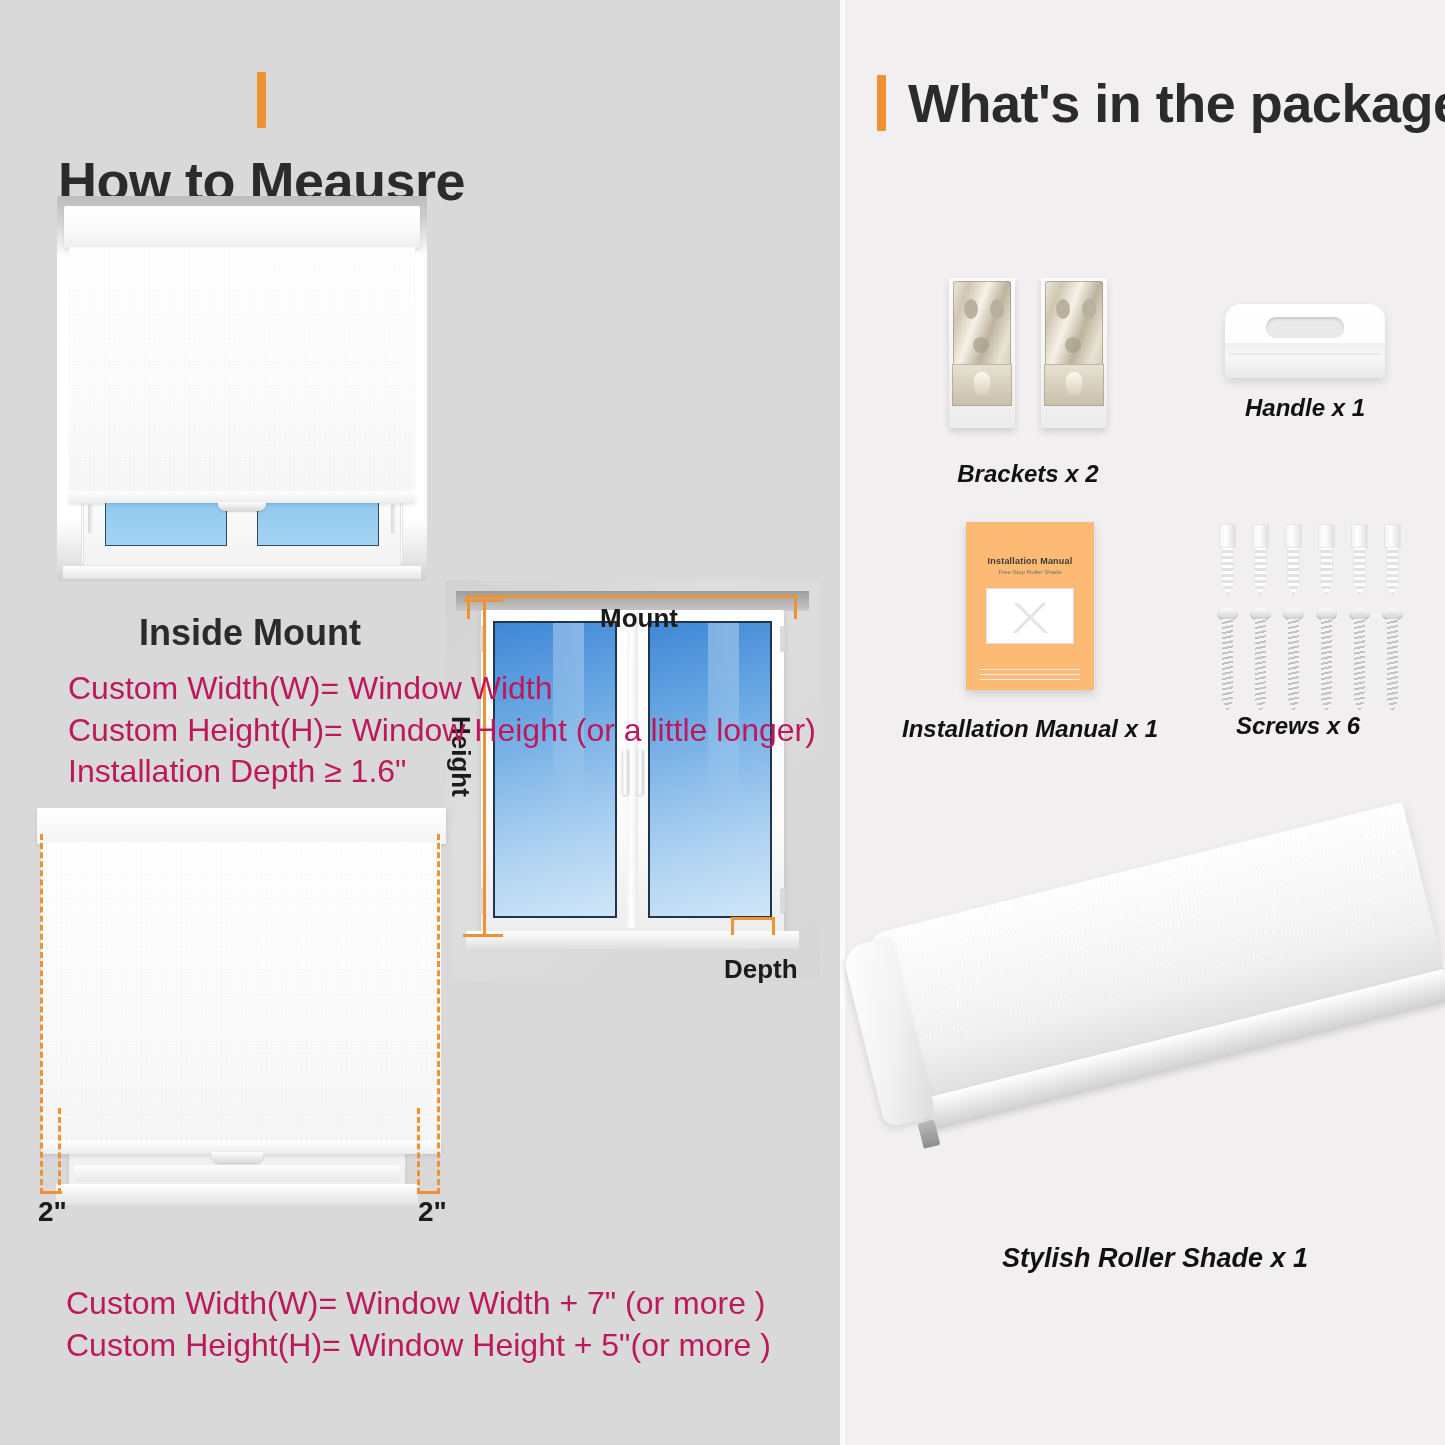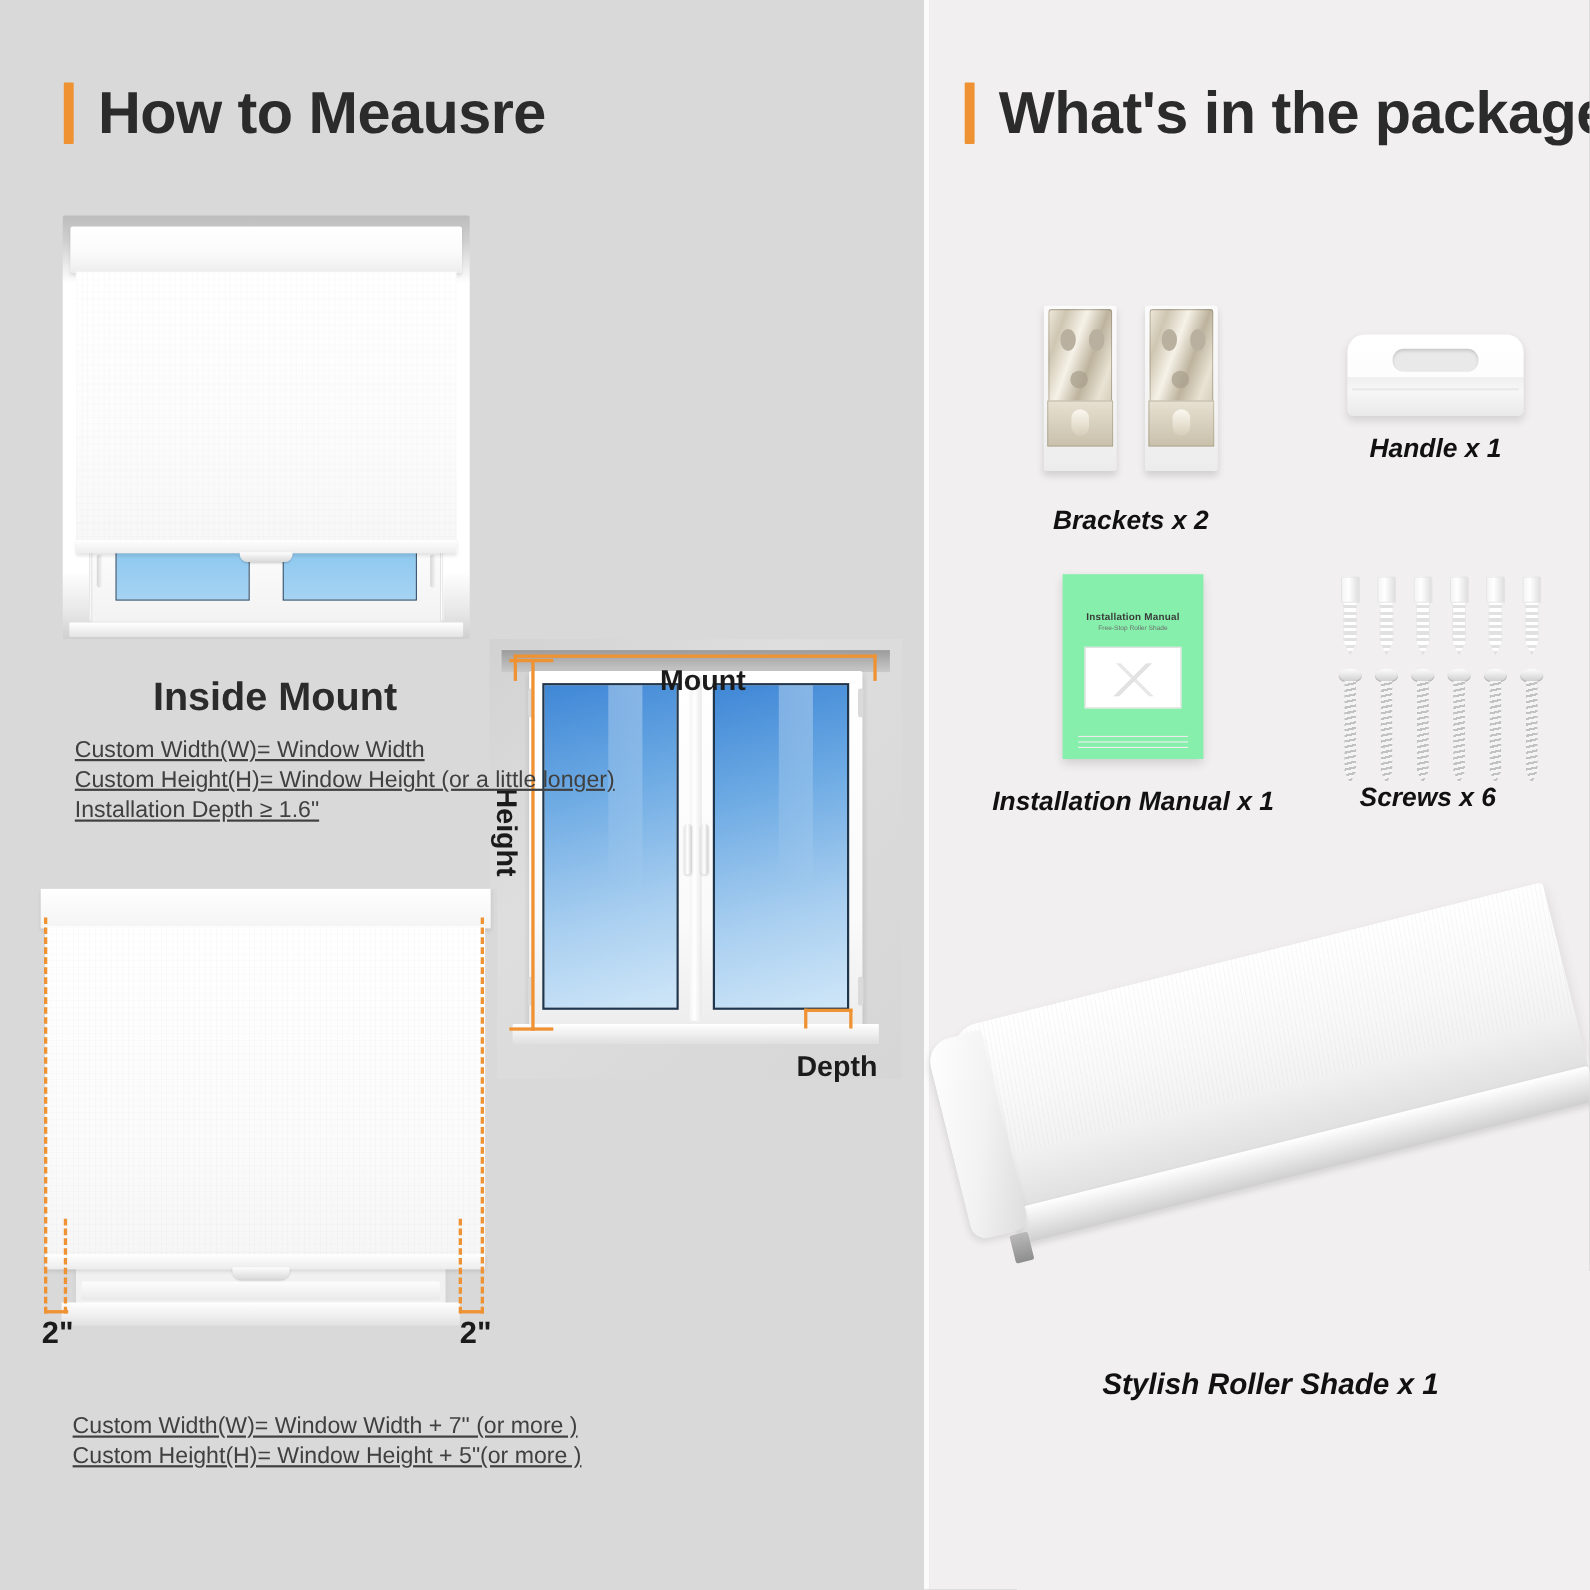--- a/index.html
+++ b/index.html
@@ -18,28 +18,28 @@
 
   
   .heading { display: flex; align-items: center; gap: 22px; }
   .heading .bar {
     width: 9px; height: 56px; background: #ee9233; border-radius: 1px; flex: none;
   }
   .heading .htxt {
     font-size: 54px; font-weight: bold; color: #2b2b2b; letter-spacing: -0.5px;
     white-space: nowrap;
   }
-  .h-left  { position: absolute; left: 58px; top: 72px; }
+  .h-left  { position: absolute; left: 58px; top: 72px; flex-direction: column; }
   .h-right { position: absolute; left: 32px; top: 72px; }
 
   
   .mount-title {
     font-size: 36px; font-weight: bold; color: #2b2b2b; text-align: center;
   }
-  .spec-line { font-size: 21px; color: #404040; line-height: 1.30; white-space: nowrap; text-decoration: underline; }
+  .spec-line { font-size: 32px; color: #be185d; line-height: 1.30; white-space: nowrap; }
 
   .pkg-label {
     font-size: 24px; font-weight: bold; font-style: italic; color: #111;
     text-align: center; white-space: nowrap;
   }
 
   
   .blk { position: absolute; }
 
   
@@ -201,21 +201,21 @@
     content:""; position:absolute; left:50%; transform:translateX(-50%);
     top: 13px; width: 78px; height: 21px; border-radius: 10px;
     background: #e9e9e9; box-shadow: inset 0 2px 3px rgba(0,0,0,.14);
   }
   .handle::after {
     content:""; position:absolute; left:4px; right:4px; top:49px; height:2px;
     background: rgba(0,0,0,.05);
   }
 
   .manual {
-    width: 128px; height: 168px; background: #86efac;
+    width: 128px; height: 168px; background: #fdba74;
     box-shadow: 0 4px 9px rgba(0,0,0,.15); position: relative;
     padding: 34px 12px 0; text-align: center; overflow: hidden;
   }
   .manual .m-title { font-size: 9px; font-weight: bold; color:#3a3a3a; letter-spacing:.2px; }
   .manual .m-sub   { font-size: 6px; color:#6e6e6e; margin-top: 3px; }
   .manual .m-art   {
     margin: 13px auto 0; width: 88px; height: 56px;
     border: 1px solid #dedede; position: relative; background:#fff;
   }
   .manual .m-art::after {

